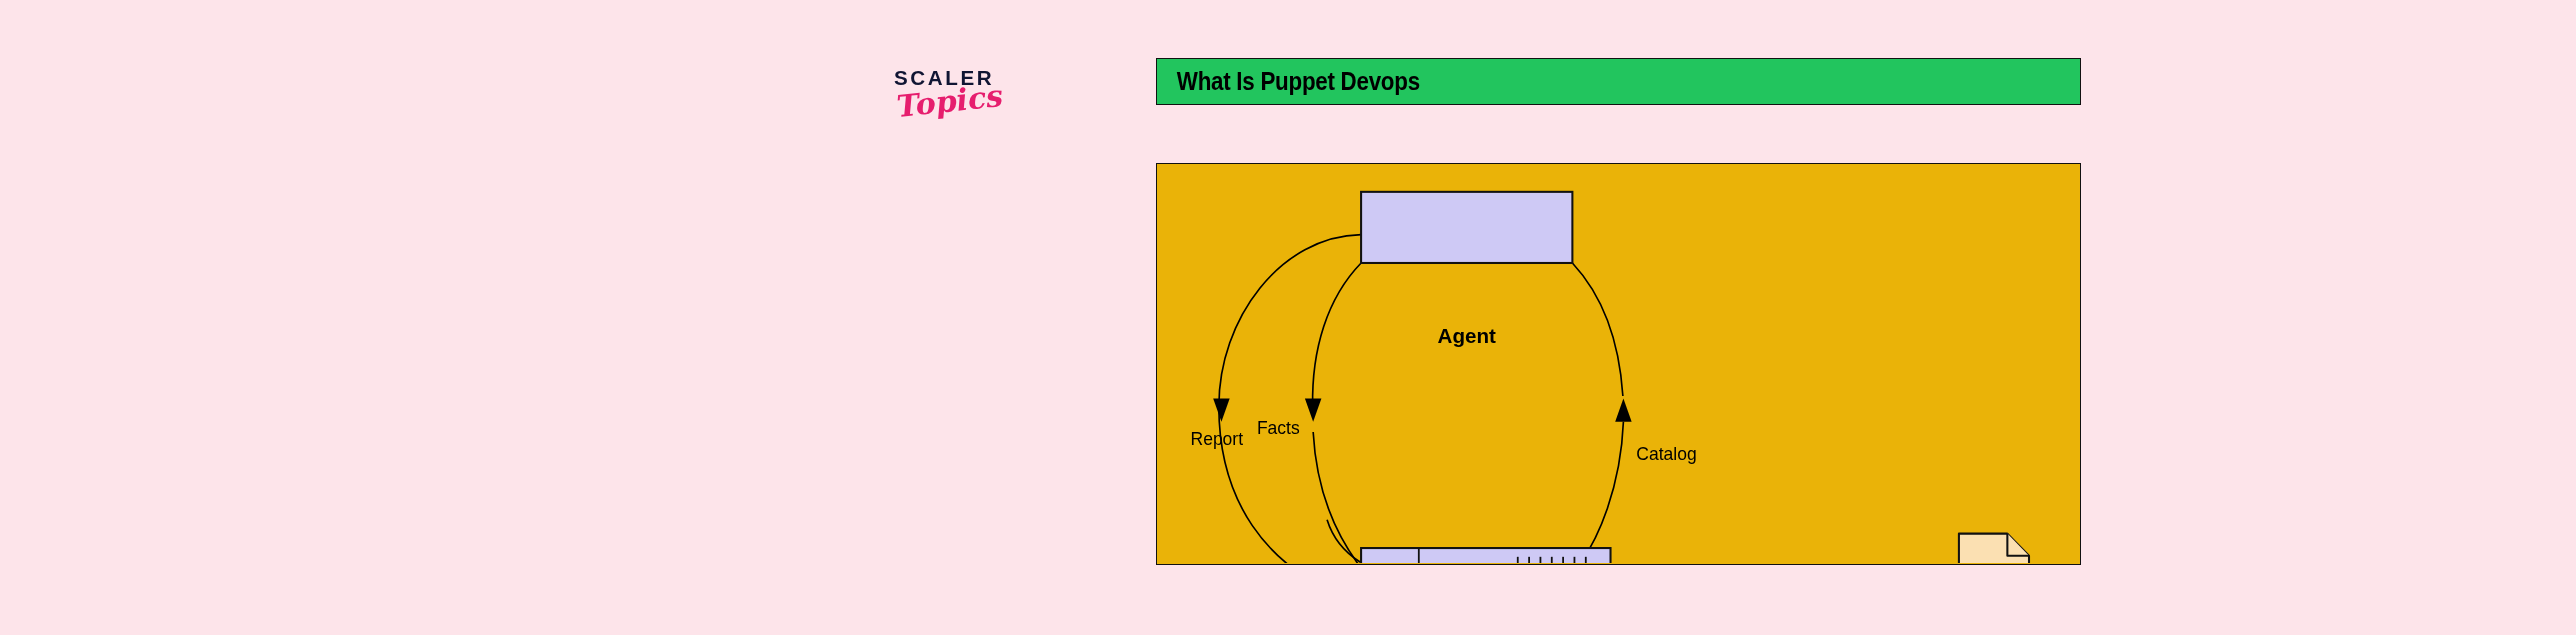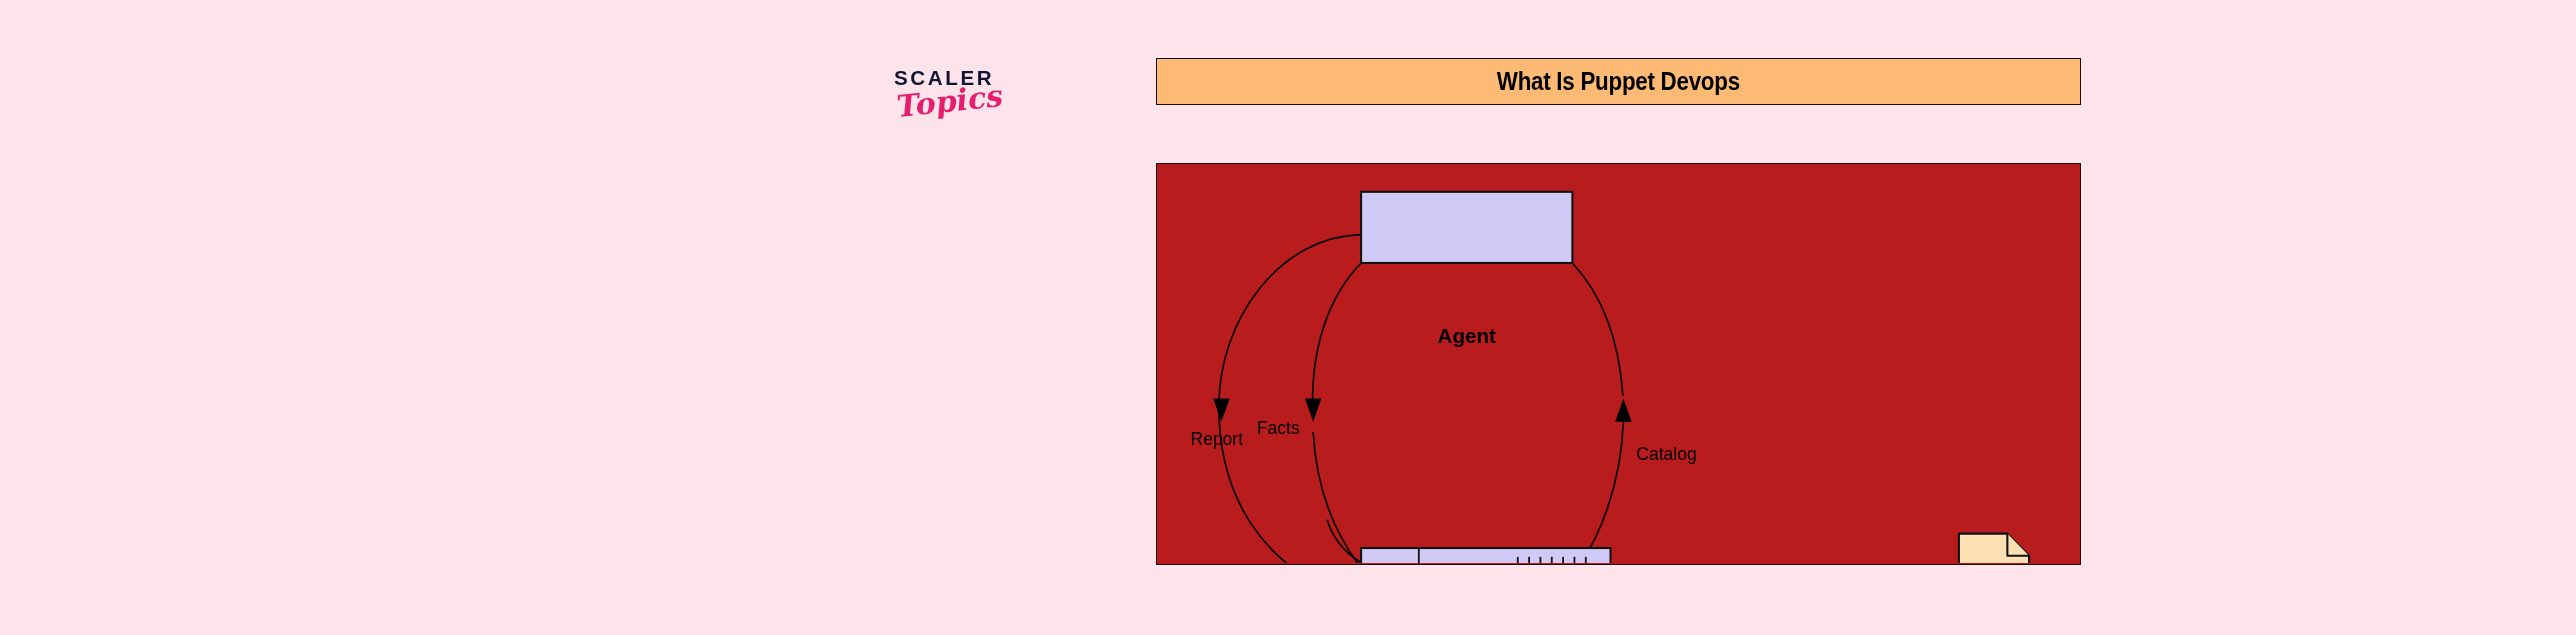--- a/index.html
+++ b/index.html
@@ -46,44 +46,43 @@
     display: inline-block;
   }
 
   
   #title-frame {
     position: absolute;
     left: 1156px;
     top: 58px;
     width: 925px;
     height: 47px;
-    background: #fdba74;
+    background: #22c55e;
     border: 1.5px solid #111111;
     box-sizing: border-box;
     display: flex;
     align-items: center;
-    justify-content: center;
   }
   #diagram-title {
     font-family: "Liberation Sans", sans-serif;
     font-weight: bold;
     font-size: 26px;
     color: #000000;
     letter-spacing: -0.3px;
     white-space: nowrap;
     transform: scaleX(0.86);
   }
 
   #body-frame {
     position: absolute;
     left: 1156px;
     top: 163px;
     width: 925px;
     height: 402px;
-    background: #b91c1c;
+    background: #eab308;
     border: 1.5px solid #111111;
     box-sizing: border-box;
   }
 
   
   #diagram-canvas {
     position: absolute;
     left: 0;
     top: 0;
     width: 922px;

